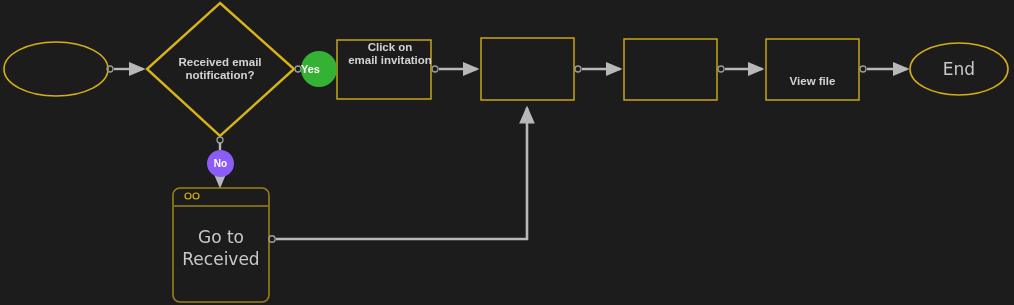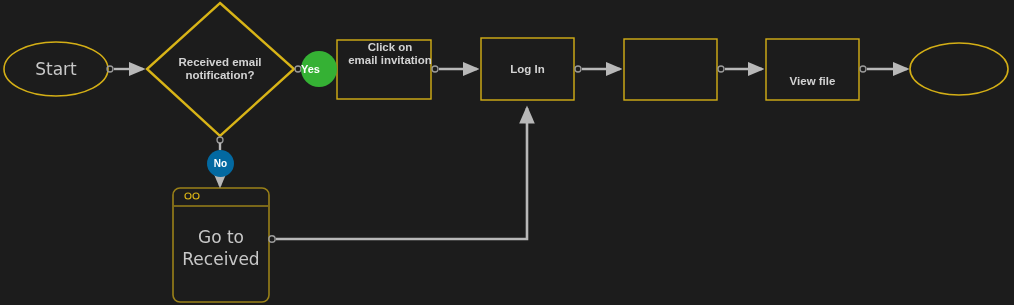--- a/index.html
+++ b/index.html
@@ -126,42 +126,41 @@
     <g>
       <line x1="220" y1="176" x2="220" y2="186" stroke="#b8b8b8" stroke-width="2.4" marker-end="url(#arrowhead)"></line>
     </g>
 
     <g>
       <circle cx="272" cy="239" r="3.2" fill="none" stroke="#9a9a9a" stroke-width="1.4"></circle>
       <path d="M276,239 L527,239 L527,108" fill="none" stroke="#b8b8b8" stroke-width="2.6" marker-end="url(#arrowhead)"></path>
     </g>
   </svg>
 
-  <div class="node-label label-light" style="left:4px; top:42px; width:104px; height:54px;">Start</div>
 
   <div class="node-label label-bold" style="left:160px; top:48px; width:120px; height:42px;">Received email
 notification?</div>
 
   <div class="node-label label-bold" style="left:337px; top:24px; width:106px; height:59px;">Click on
 email invitation</div>
 
-  <div class="node-label label-bold" style="left:481px; top:38px; width:93px; height:62px;">Log In</div>
 
 
   <div class="node-label label-bold" style="left:766px; top:39px; width:93px; height:61px;margin-top:12px;">View file</div>
 
+  <div class="node-label label-light" style="left:910px; top:43px; width:98px; height:52px;">End</div>
 
   <div class="node-label label-light" style="left:171px; top:208px; width:100px; height:80px;">Go to
 Received</div>
 
   <div style="position:absolute; left:301px; top:51px; width:36px; height:36px;
               border-radius:50%; background:#35b134; display:flex;
               align-items:center; ">
     <span class="badge-label">Yes</span>
   </div>
 
   <div style="position:absolute; left:207px; top:150px; width:27px; height:27px;
-              border-radius:50%; background:#0369a1; display:flex;
+              border-radius:50%; background:#8b5cf6; display:flex;
               align-items:center; justify-content:center;">
     <span class="badge-label" style="font-size:10px;">No</span>
   </div>
 
 </div>
 
 </body></html>

